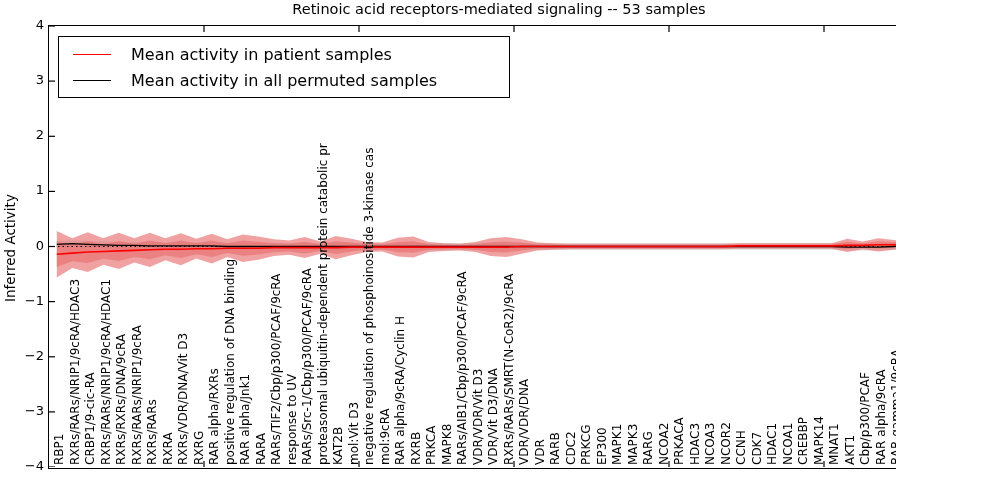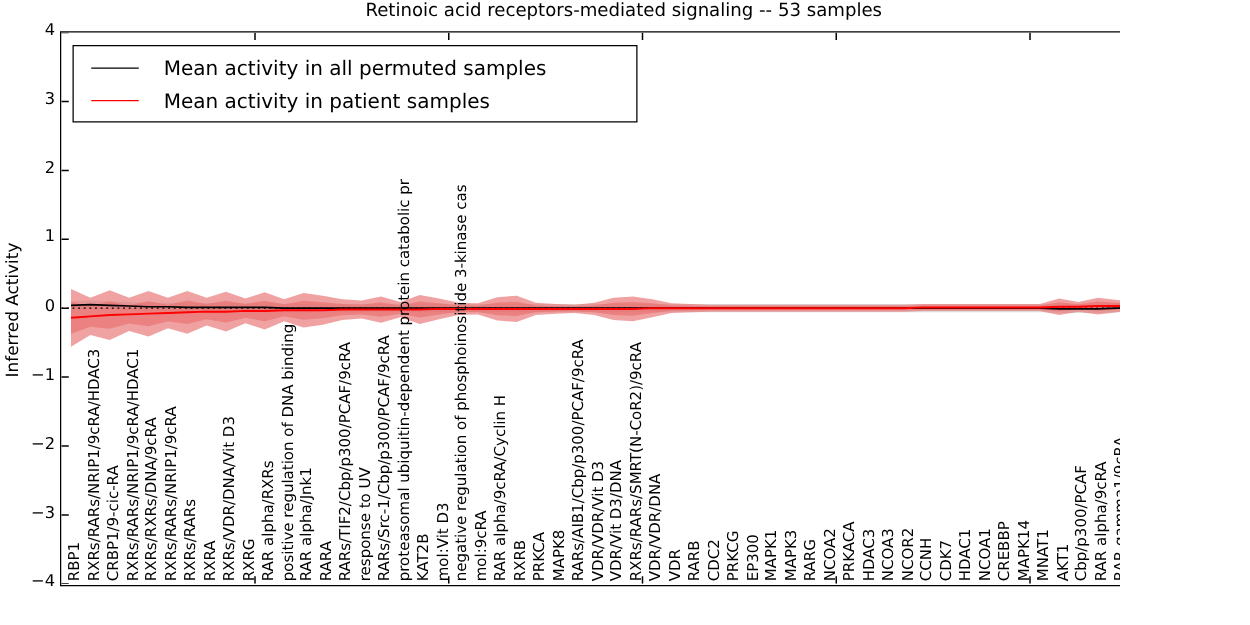--- a/index.html
+++ b/index.html
@@ -132,22 +132,22 @@
         <div class="xlab" style="left: 807.75px;">AKT1</div>
         <div class="xlab" style="left: 823.25px;">Cbp/p300/PCAF</div>
         <div class="xlab" style="left: 838.75px;">RAR alpha/9cRA</div>
         <div class="xlab" style="left: 854.25px;">RAR gamma1/9cRA</div>
         <div class="xlab" style="left: 869.75px;">RAR gamma2/9cRA</div>
         <div class="xlab" style="left: 885.25px;">TFIIH</div>
       </div>
 
     <div class="legend">
       <div class="legrow">
+        <div class="legswatch" id="sw1" style="border-top: 1.8px solid rgb(255, 0, 0);"></div>
+        <div class="legtext">Mean activity in patient samples</div>
+      </div>
+      <div class="legrow">
         <div class="legswatch" id="sw0" style="border-top: 1.5px solid rgb(0, 0, 0);"></div>
         <div class="legtext">Mean activity in all permuted samples</div>
-      </div>
-      <div class="legrow">
-        <div class="legswatch" id="sw1" style="border-top: 1.8px solid rgb(255, 0, 0);"></div>
-        <div class="legtext">Mean activity in patient samples</div>
       </div>
     </div>
   </div>
 </div>
 
 </body></html>

